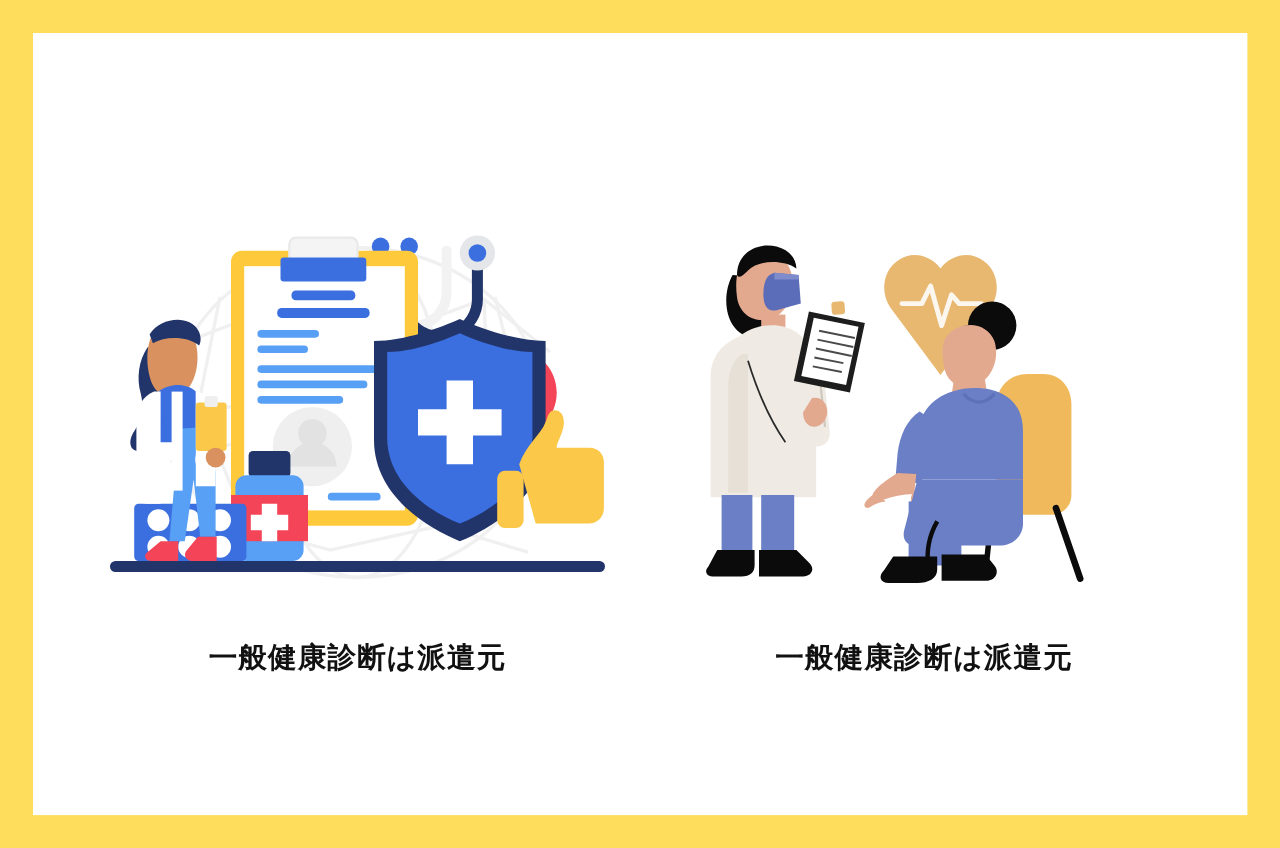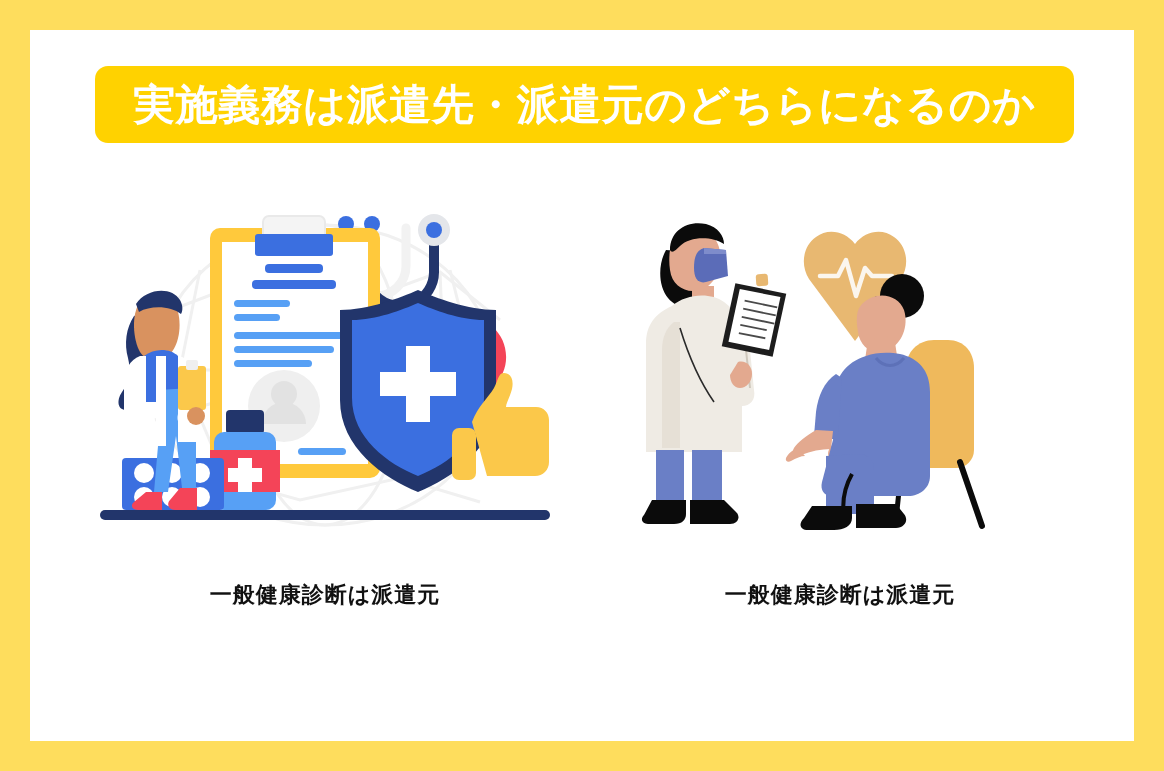--- a/index.html
+++ b/index.html
@@ -77,37 +77,34 @@
   }
   .panel-left .art  { width: 450px; height: 320px; }
   .panel-right .art { width: 420px; height: 320px; }
 
   .caption {
     position: absolute;
     top: 370px;
     width: 100%;
     text-align: center;
     color: #111111;
-    font-size: 22px;
+    font-size: 26px;
     font-weight: 700;
     letter-spacing: 1px;
     white-space: nowrap;
   }
 
   svg { display: block; overflow: visible; }
 </style>
 </head>
 <body>
 
 <div class="page">
   <div class="canvas">
 
-    <div class="title-banner">
-      <div class="title-text">実施義務は派遣先・派遣元のどちらになるのか</div>
-    </div>
 
     <div class="panels">
 
       <div class="panel panel-left">
         <div class="art">
           <svg viewBox="0 0 450 320" width="450" height="320" xmlns="http://www.w3.org/2000/svg">
 
             <g stroke="#F0F0F0" stroke-width="3" fill="none">
               <ellipse cx="225" cy="165" rx="170" ry="150"></ellipse>
               <ellipse cx="225" cy="165" rx="78" ry="150"></ellipse>

